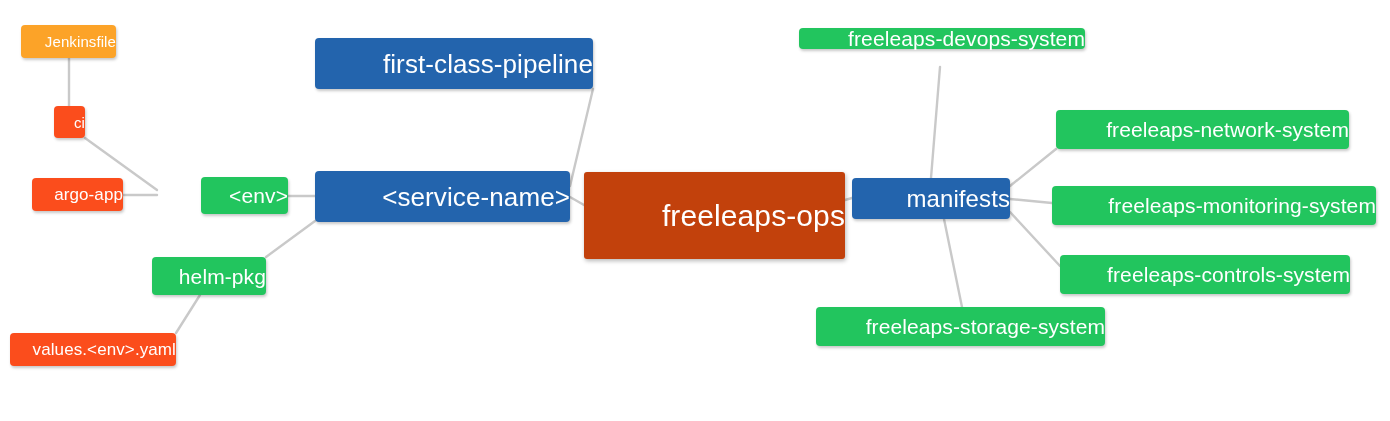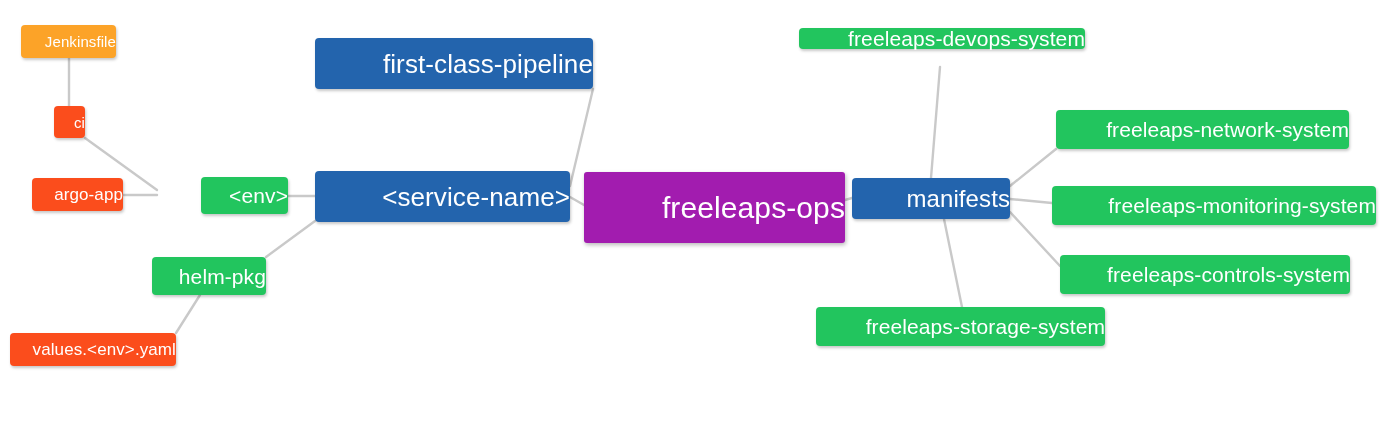--- a/index.html
+++ b/index.html
@@ -57,21 +57,21 @@
       <polyline points="157,190 85,138" fill="none" stroke="#c9c9c9" stroke-width="2.4" stroke-linecap="round"></polyline>
       <polyline points="157,195 123,195" fill="none" stroke="#c9c9c9" stroke-width="2.4" stroke-linecap="round"></polyline>
       <polyline points="69,106 69,58" fill="none" stroke="#c9c9c9" stroke-width="2.4" stroke-linecap="round"></polyline>
       <polyline points="200,295 176,333" fill="none" stroke="#c9c9c9" stroke-width="2.4" stroke-linecap="round"></polyline>
       <polyline points="931,178 940,67" fill="none" stroke="#c9c9c9" stroke-width="2.4" stroke-linecap="round"></polyline>
       <polyline points="1010,186 1056,149" fill="none" stroke="#c9c9c9" stroke-width="2.4" stroke-linecap="round"></polyline>
       <polyline points="1010,199 1052,203" fill="none" stroke="#c9c9c9" stroke-width="2.4" stroke-linecap="round"></polyline>
       <polyline points="1010,212 1060,266" fill="none" stroke="#c9c9c9" stroke-width="2.4" stroke-linecap="round"></polyline>
       <polyline points="944,219 962,307" fill="none" stroke="#c9c9c9" stroke-width="2.4" stroke-linecap="round"></polyline>
     </svg>
-<div class="node root" style="left: 584px; top: 172px; width: 261px; height: 71px; background: #a21caf; font-size: 30px;">
+<div class="node root" style="left: 584px; top: 172px; width: 261px; height: 87px; background: #c2410c; font-size: 30px;">
       <span>freeleaps-ops</span>
     </div>
     <div class="node" style="left: 315px; top: 171px; width: 255px; height: 51px; background: rgb(35, 100, 173); font-size: 26px;">
       <span>&lt;service-name&gt;</span>
     </div>
     <div class="node" style="left: 315px; top: 38px; width: 278px; height: 51px; background: rgb(35, 100, 173); font-size: 26px; padding-left: 15px;">
       <span>first-class-pipeline</span>
     </div>
     <div class="node" style="left: 852px; top: 178px; width: 158px; height: 41px; background: rgb(35, 100, 173); font-size: 24px;">
       <span>manifests</span>

